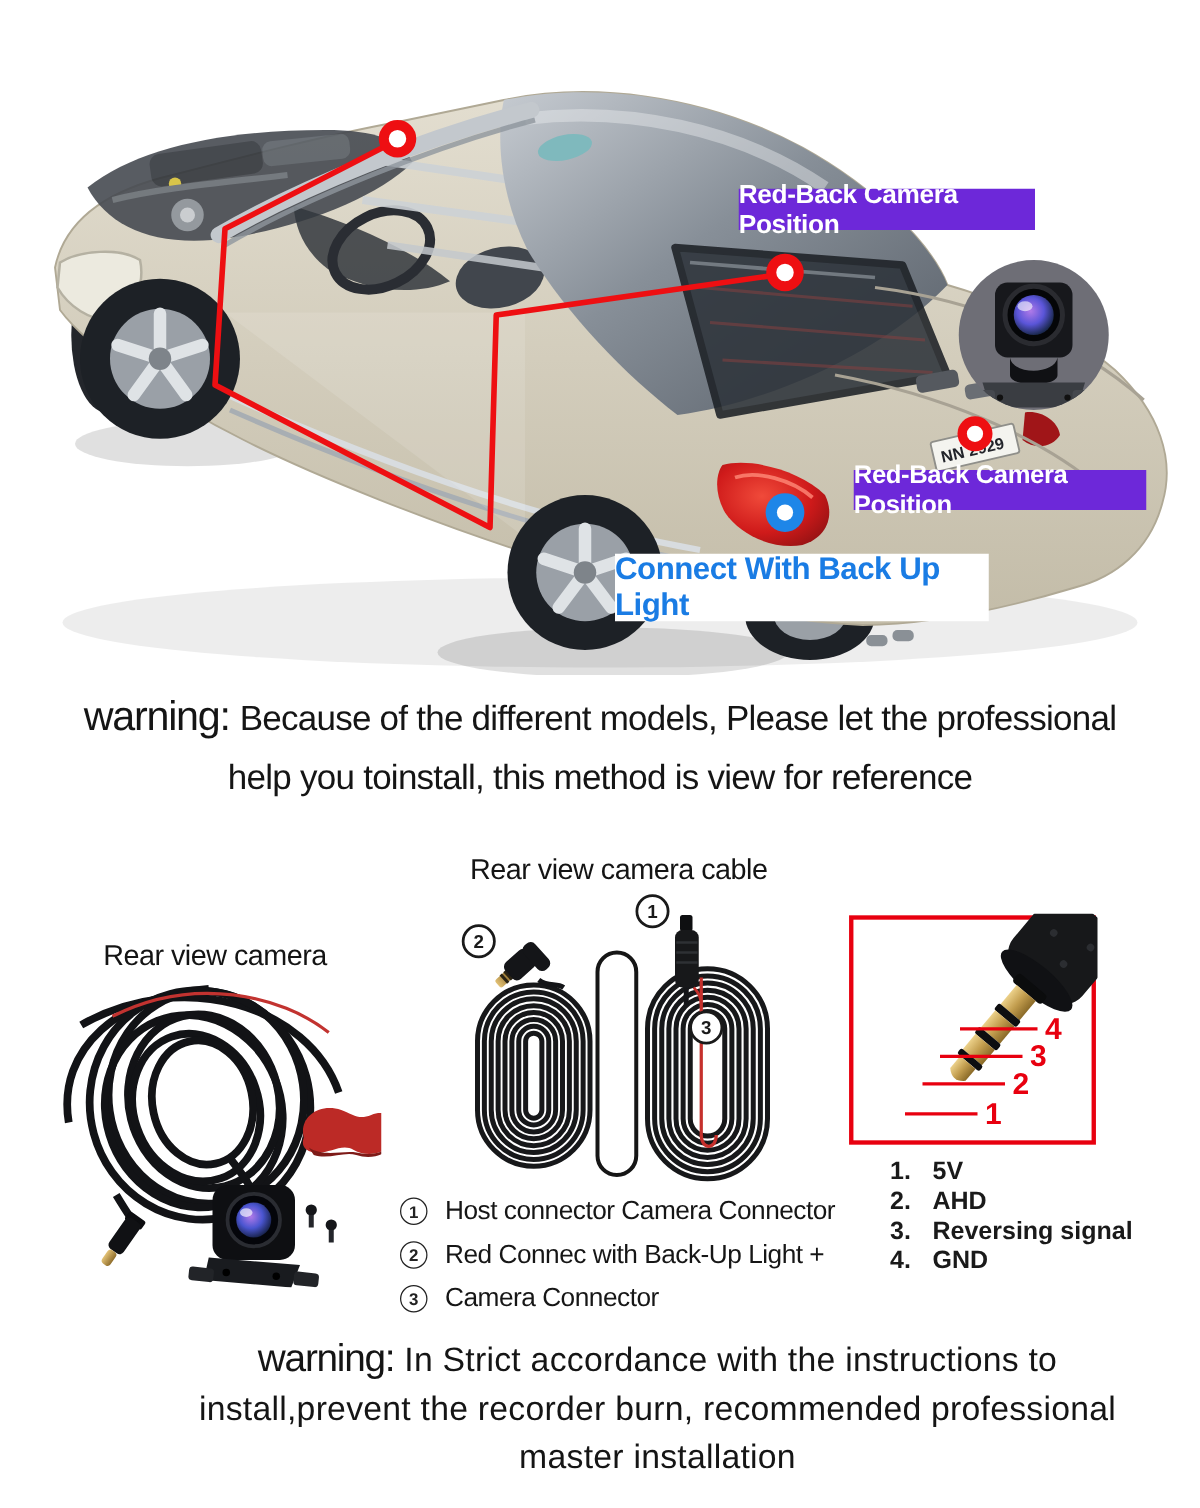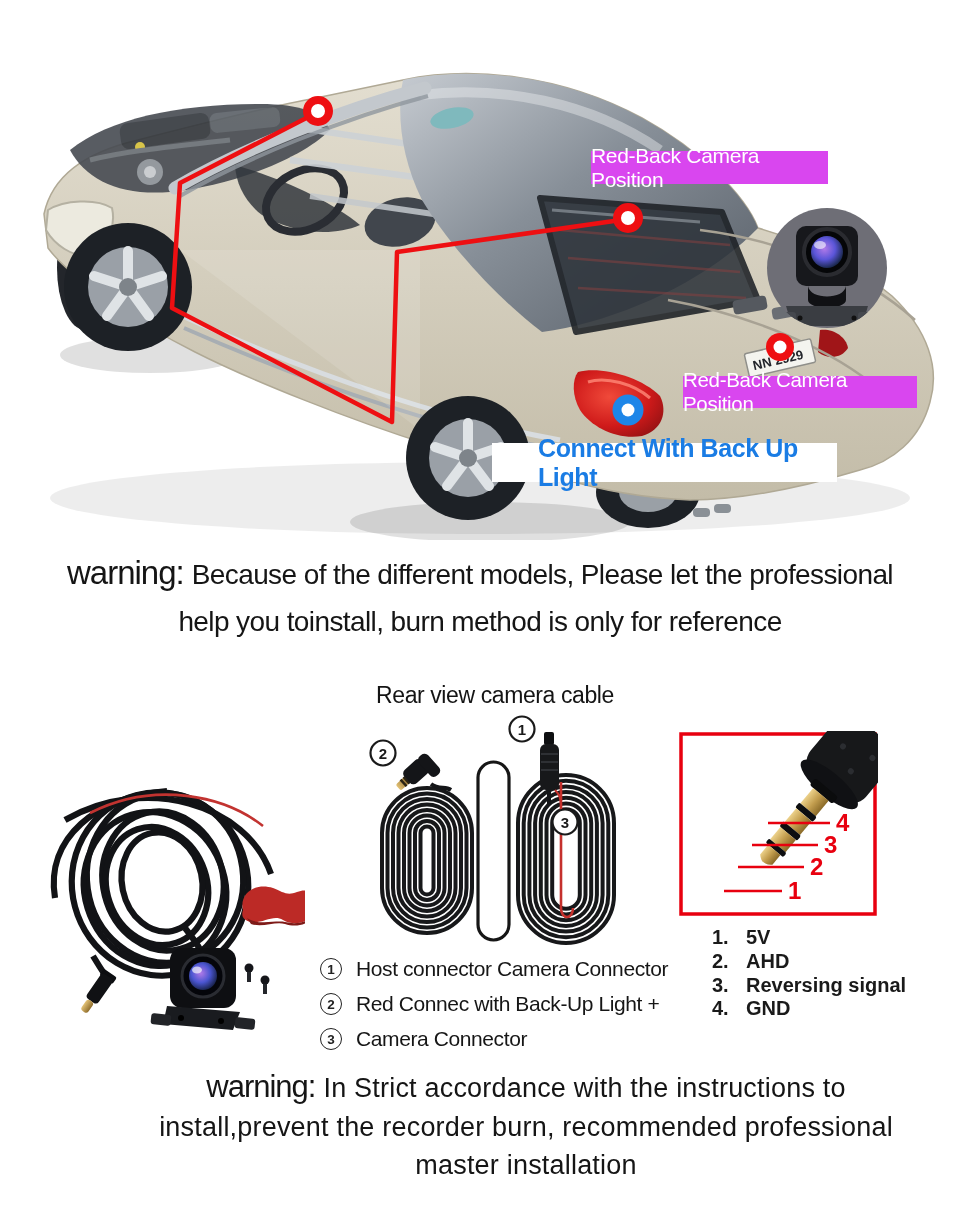--- a/index.html
+++ b/index.html
@@ -1,26 +1,26 @@
 <!DOCTYPE html>
 <html><head>
 <meta charset="utf-8">
 <style>
   html,body{margin:0;padding:0;background:#ffffff;}
   .page{position:relative;width:960px;height:1206px;background:#fff;overflow:hidden;
         font-family:"Liberation Sans",sans-serif;color:#111;}
   .abs{position:absolute;}
   
-  .blue-label{position:absolute;background:#d946ef;color:#fff;font-weight:normal;
+  .blue-label{position:absolute;background:#6d28d9;color:#fff;font-weight:bold;
               display:flex;align-items:center;justify-content:center;letter-spacing:-.3px;}
   .lbl1{left:591px;top:151px;width:237px;height:33px;font-size:21px;}
   .lbl2{left:683px;top:376px;width:234px;height:32px;font-size:20.5px;}
-  .white-label{position:absolute;left:492px;top:443px;width:299px;height:39px;background:#fff;
+  .white-label{position:absolute;left:492px;top:443px;width:299px;height:54px;background:#fff;
                color:#1a7ce4;font-weight:bold;font-size:25px;display:flex;align-items:center;
-               justify-content:center;letter-spacing:-.4px;padding-left:46px;}
+               justify-content:center;letter-spacing:-.4px;}
   
   .warning{position:absolute;left:0;width:960px;text-align:center;color:#151515;}
   .warning .wline{line-height:47px;font-size:28px;letter-spacing:-.6px;}
   .warning .wprefix{font-weight:normal;font-size:33px;margin-right:8px;letter-spacing:-1px;}
   .warning-mid{top:549px;}
   .warning-bottom{top:1068px;margin-left:46px;}
   .warning-bottom .wline{line-height:38.5px;font-size:27px;letter-spacing:.2px;}
   .warning-bottom .wprefix{font-size:31px;}
   
   .sec-title{position:absolute;font-size:23px;color:#141414;text-align:center;letter-spacing:-.4px;}
@@ -199,23 +199,24 @@
 
     <div class="blue-label lbl1">Red-Back Camera Position</div>
     <div class="blue-label lbl2">Red-Back Camera Position</div>
     <div class="white-label">Connect With Back Up Light</div>
   </div>
 
   <div class="warning warning-mid">
     <div class="wline">
       <span class="wprefix">warning:</span><span>Because of the different models, Please let the professional</span>
     </div>
-    <div class="wline">help you toinstall, burn method is only for reference</div>
-  </div>
-
+    <div class="wline">help you toinstall, this method is view for reference</div>
+  </div>
+
+  <div class="sec-title camera-title">Rear view camera</div>
   <div class="sec-title cable-title">Rear view camera cable</div>
 
   <div class="abs" style="left:35px;top:778px;width:270px;height:252px;">
     <svg width="270" height="252" viewBox="0 0 270 252">
       <defs>
         <radialGradient id="lensGrad2" cx="0.42" cy="0.4" r="0.75">
           <stop offset="0" stop-color="#b07ae8"></stop>
             <stop offset="0.45" stop-color="#4a55d0"></stop>
             <stop offset="0.85" stop-color="#152044"></stop>
             <stop offset="1" stop-color="#070a14"></stop>

